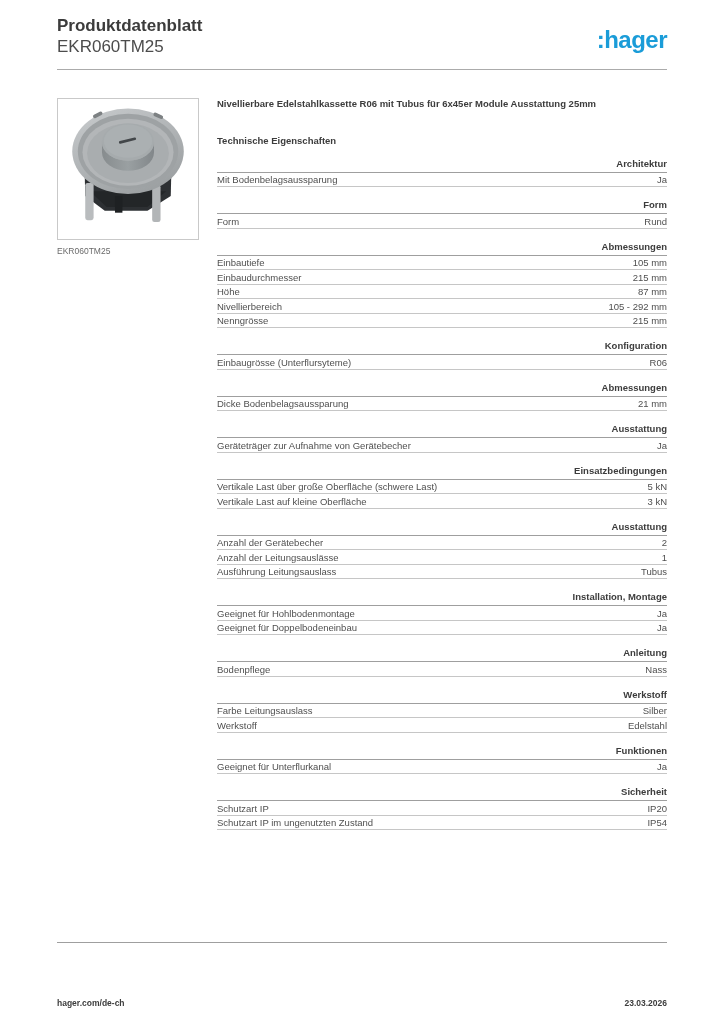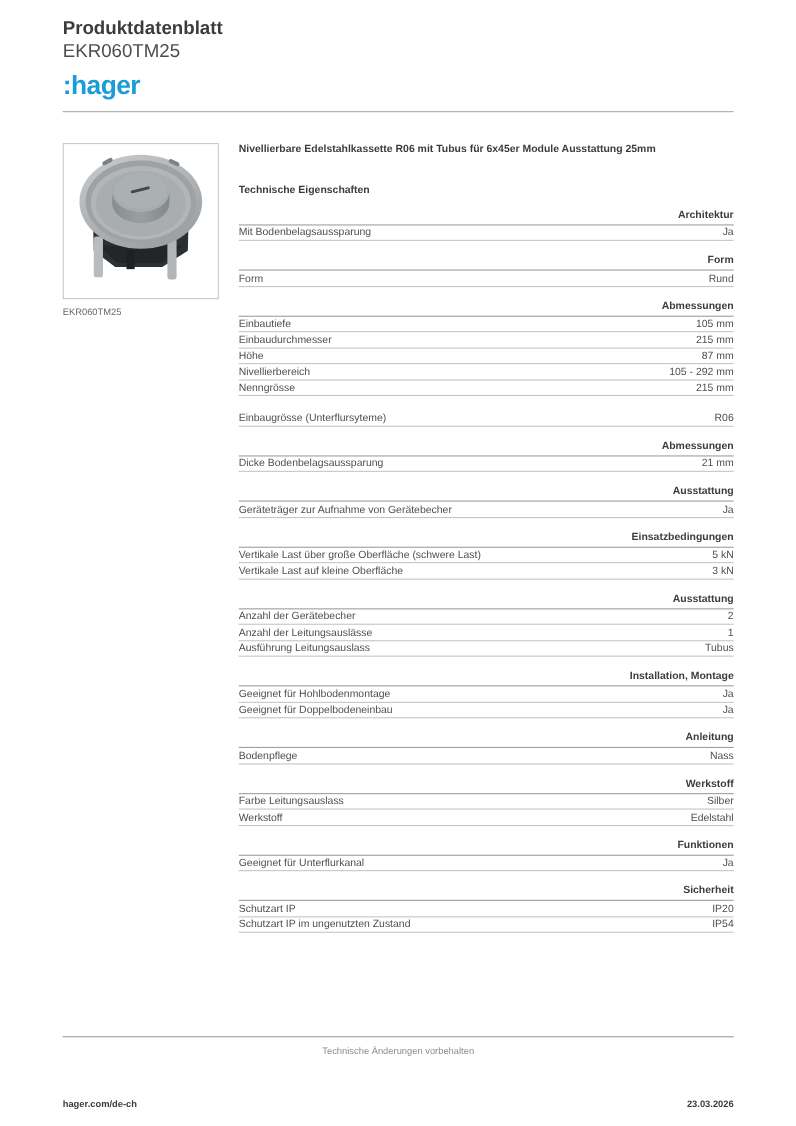--- a/index.html
+++ b/index.html
@@ -9,21 +9,21 @@
     font-family: "Liberation Sans", sans-serif;
     color: #4f4f4f;
     position: relative;
     overflow: hidden;
   }
   .page {
     position: absolute; inset: 0;
     padding: 15px 57px 0 57px;
   }
   
-  .header { display: flex; justify-content: space-between; align-items: flex-start; flex-direction: column; }
+  .header { display: flex; justify-content: space-between; align-items: center; }
   .doc-title { font-size: 17px; font-weight: bold; color: #3c3c3c; line-height: 1.25; }
   .doc-ref   { font-size: 17px; font-weight: normal; color: #4c4c4c; line-height: 1.25; }
   .logo {
     font-size: 24px; font-weight: bold; letter-spacing: -0.5px;
     margin-top: 8px; line-height: 1;
   }
   .header-rule { border: none; border-top: 1px solid #ababab; margin-top: 11px; }
   
   .content { display: flex; margin-top: 28px; }
   .left-col { width: 142px; flex: 0 0 142px; }
@@ -164,20 +164,21 @@
             <div class="spec-row">
               <span class="spec-label">Nivellierbereich</span>
               <span class="spec-value">105 - 292 mm</span>
             </div>
             <div class="spec-row">
               <span class="spec-label">Nenngrösse</span>
               <span class="spec-value">215 mm</span>
             </div>
           </section>
           <section class="spec-section">
+            <div class="spec-section-title">Konfiguration</div>
             <div class="spec-row">
               <span class="spec-label">Einbaugrösse (Unterflursyteme)</span>
               <span class="spec-value">R06</span>
             </div>
           </section>
           <section class="spec-section">
             <div class="spec-section-title">Abmessungen</div>
             <div class="spec-row">
               <span class="spec-label">Dicke Bodenbelagsaussparung</span>
               <span class="spec-value">21 mm</span>
@@ -263,17 +264,16 @@
               <span class="spec-value">IP54</span>
             </div>
           </section>
         </div>
     </main>
 
   </div>
 
   <div class="footer">
     <span class="footer-left">hager.com/de-ch</span>
-    <span class="footer-center">Technische Änderungen vorbehalten</span>
     <span class="footer-right">23.03.2026</span>
   </div>
 
 </div>
 
 </body></html>

